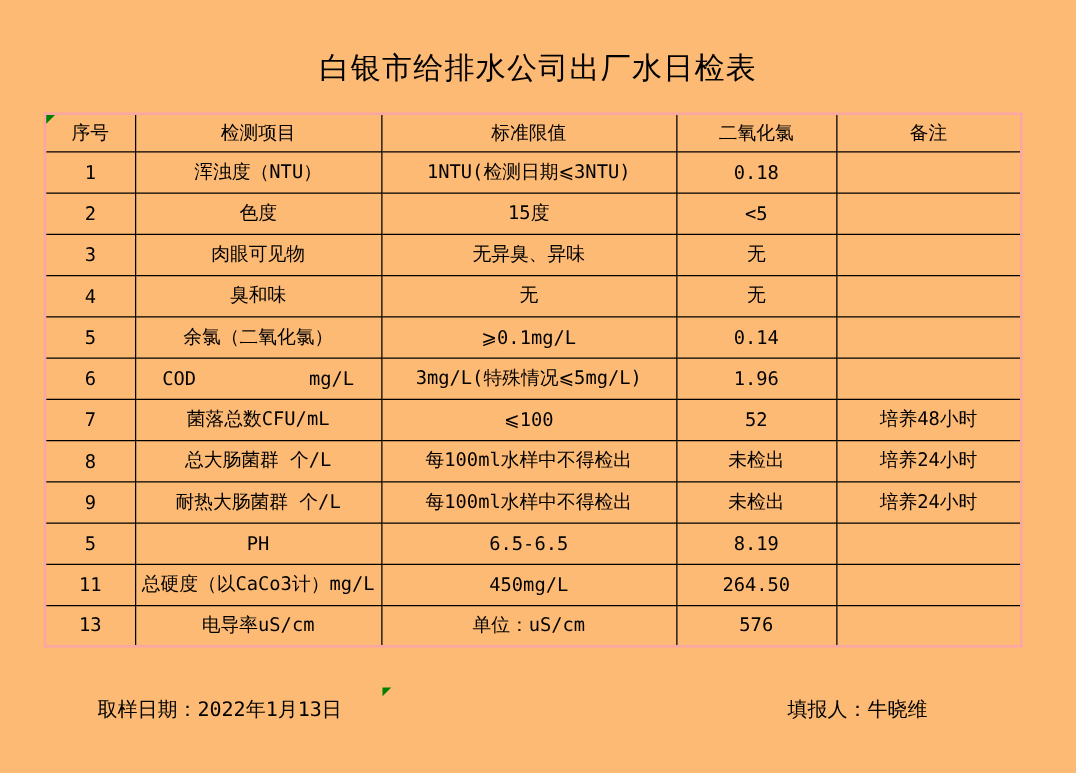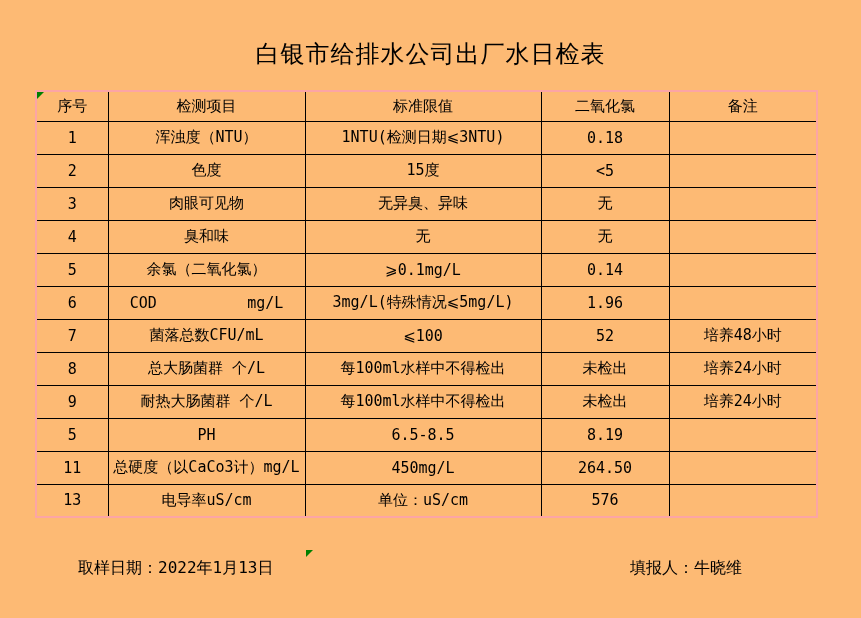--- a/index.html
+++ b/index.html
@@ -162,21 +162,21 @@
         <tr>
           <td>9</td>
           <td>耐热大肠菌群 个/L</td>
           <td>每100ml水样中不得检出</td>
           <td>未检出</td>
           <td>培养24小时</td>
         </tr>
         <tr>
           <td>5</td>
           <td>PH</td>
-          <td>6.5-8.5</td>
+          <td>6.5-6.5</td>
           <td>8.19</td>
           <td></td>
         </tr>
         <tr>
           <td>11</td>
           <td>总硬度（以CaCo3计）mg/L</td>
           <td>450mg/L</td>
           <td>264.50</td>
           <td></td>
         </tr>

